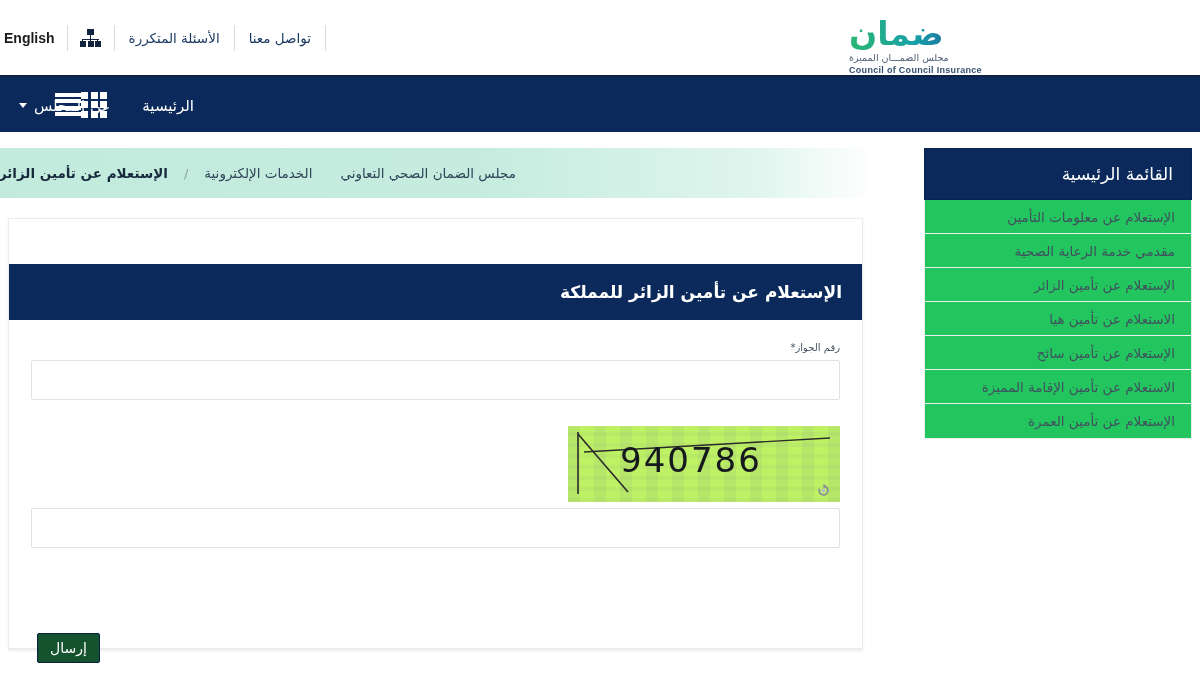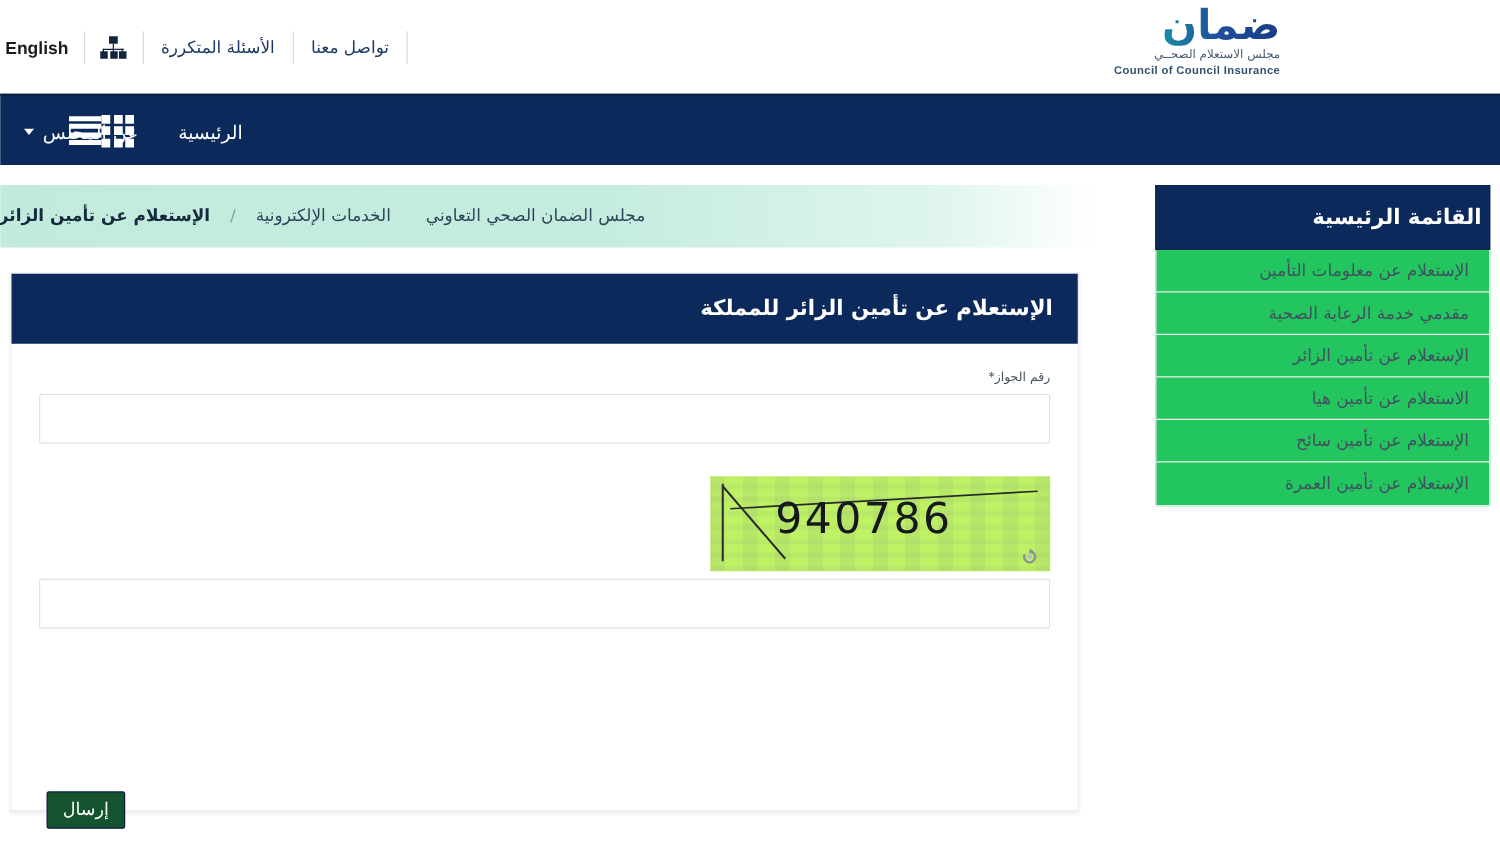--- a/index.html
+++ b/index.html
@@ -86,24 +86,24 @@
   .sm-l2   { width: 1.5px; height: 3px; left: 10px; top: 10px; }
   .sm-l3   { width: 1.5px; height: 3px; left: 17px; top: 10px; }
   .sm-b1   { width: 6px; height: 6px; left: 0px;  top: 12px; }
   .sm-b2   { width: 6px; height: 6px; left: 8px;  top: 12px; }
   .sm-b3   { width: 6px; height: 6px; left: 15px; top: 12px; }
 
   
   .logo-wrap {
     position: absolute;
     right: 18px;
-    top: 2px;
+    top: 16px;
     width: 175px;
     height: 70px;
-    text-align: right;
+    text-align: left;
   }
   .logo-word {
     font-size: 33px;
     font-weight: bold;
     letter-spacing: 1px;
     line-height: 36px;
     background: linear-gradient(90deg, #2bb673 0%, #18a0a8 38%, #1f4e9c 72%, #1a3c85 100%);
     -webkit-background-clip: text;
     background-clip: text;
     color: transparent;
@@ -264,23 +264,23 @@
     right: 8px;
     width: 268px;
   }
   .sidebar-head {
     background: #0b2a5b;
     color: #ffffff;
     height: 52px;
     display: flex;
     align-items: center;
     justify-content: flex-start;
-    padding-right: 6px;
+    padding-right: 18px;
     font-size: 17px;
-    font-weight: bold;
+    font-weight: normal;
     direction: rtl;
     border: 1px solid #0a2450;
   }
   .sidebar-list {
     background: #22c55e;
     border: 1px solid #ececec;
     border-top: none;
   }
   .sidebar-item {
     height: 34px;
@@ -312,20 +312,21 @@
     height: 56px;
     background: #0b2a5b;
     color: #ffffff;
     display: flex;
     align-items: center;
     justify-content: flex-start;
     padding-right: 20px;
     font-size: 17px;
     font-weight: bold;
     direction: rtl;
+    margin-top: 45px;
   }
   .card-body {
     padding: 22px 22px 0 22px;
     direction: rtl;
   }
 
   .field-label {
     font-size: 10px;
     color: #46525f;
     text-align: right;
@@ -438,21 +439,21 @@
       </span>
       <span class="util-sep"></span>
       <span class="util-item">الأسئلة المتكررة</span>
       <span class="util-sep"></span>
       <span class="util-item">تواصل معنا</span>
       <span class="util-sep"></span>
     </div>
 
     <div class="logo-wrap">
       <div class="logo-word">ضمان</div>
-      <div class="logo-ar">مجلس الاستعلام الصحــي</div>
+      <div class="logo-ar">مجلس الضمـــان المميزة</div>
       <div class="logo-en">Council of Council Insurance</div>
     </div>
   </div>
 
   <div class="navbar">
     <div class="nav-icons">
       <span class="grid-icon">
         <span></span>
           <span></span>
           <span></span>
@@ -508,20 +509,23 @@
         <span>مقدمي خدمة الرعاية الصحية</span>
       </div>
       <div class="sidebar-item">
         <span>الإستعلام عن تأمين الزائر</span>
       </div>
       <div class="sidebar-item">
         <span>الاستعلام عن تأمين هيا</span>
       </div>
       <div class="sidebar-item">
         <span>الإستعلام عن تأمين سائح</span>
+      </div>
+      <div class="sidebar-item">
+        <span>الاستعلام عن تأمين الإقامة المميزة</span>
       </div>
       <div class="sidebar-item">
         <span>الإستعلام عن تأمين العمرة</span>
       </div>
     </div>
   </div>
 
   <div class="card">
     <div class="card-head">الإستعلام عن تأمين الزائر للمملكة</div>
 

